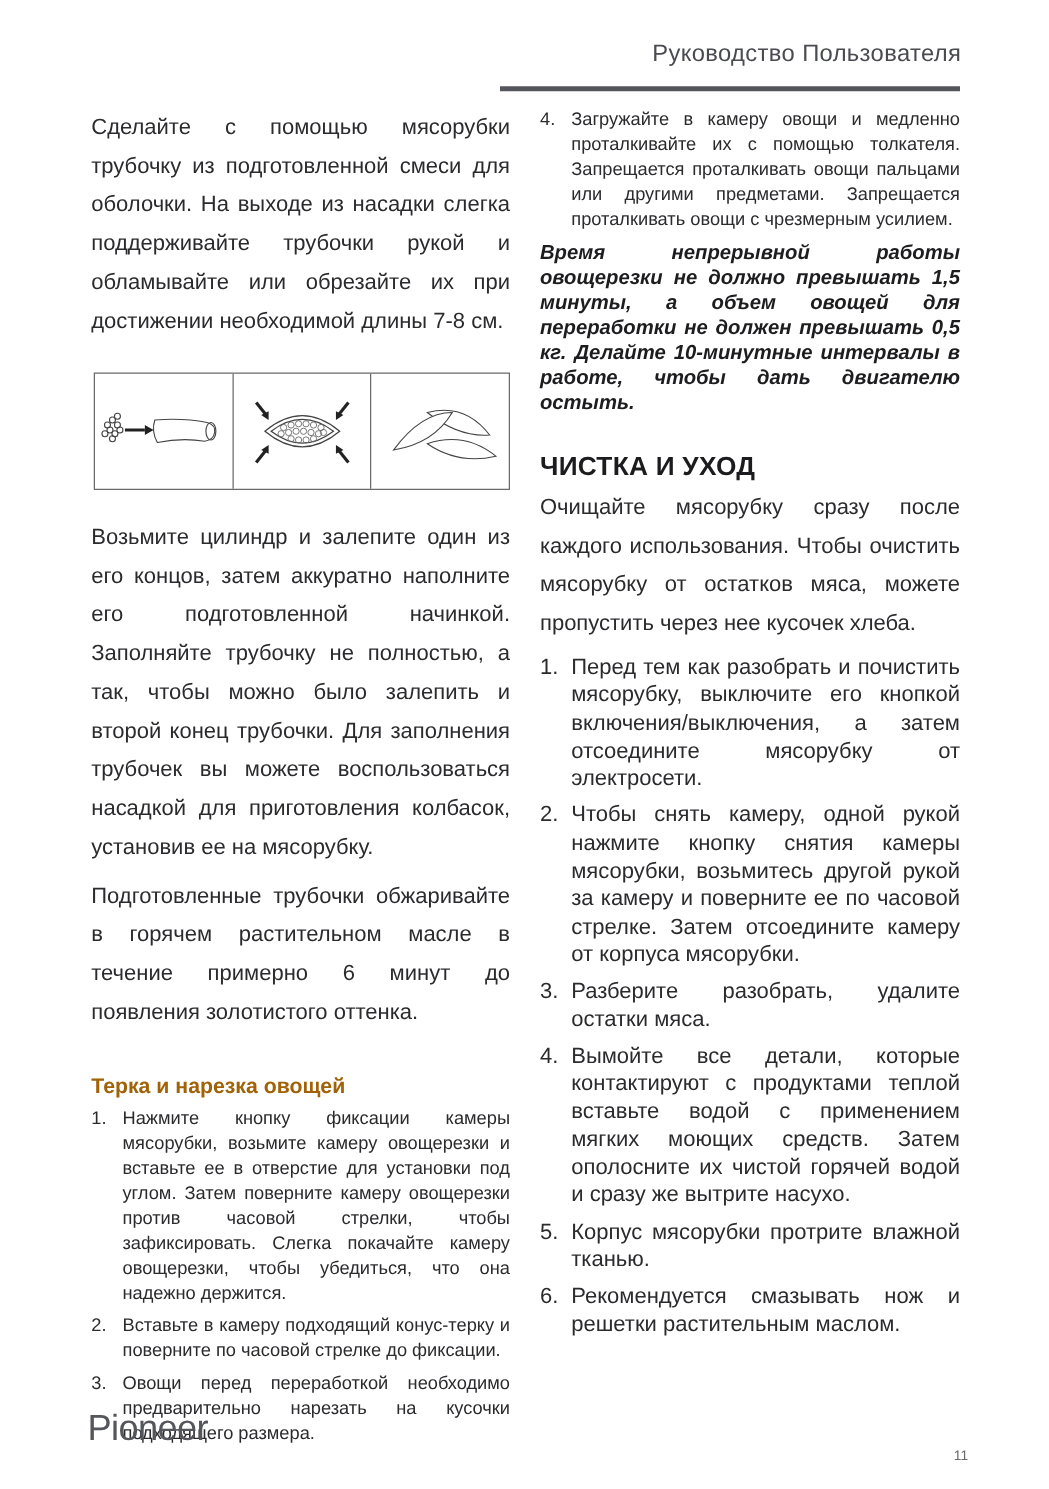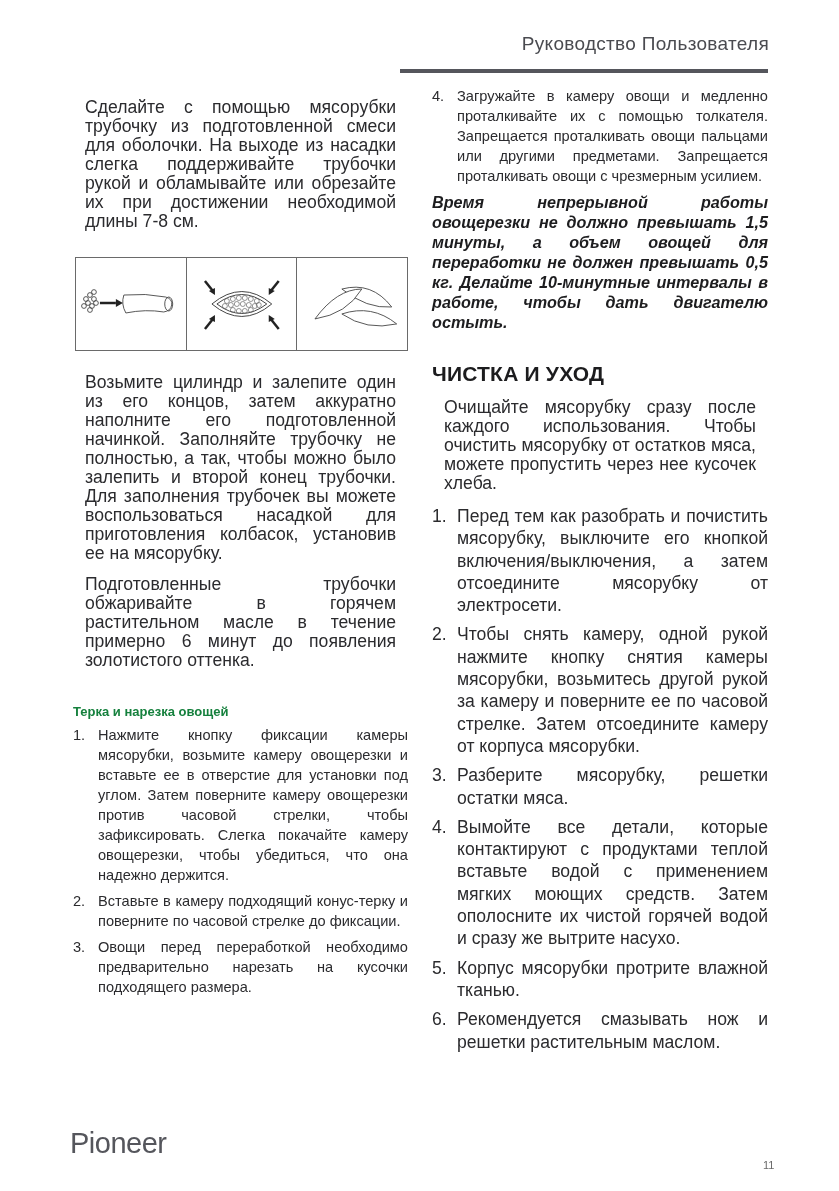--- a/index.html
+++ b/index.html
@@ -5,29 +5,29 @@
   html, body { margin:0; padding:0; background:#ffffff; }
   body { width:839px; height:1191px; position:relative; overflow:hidden;
          font-family:"Liberation Sans", "DejaVu Sans", sans-serif; color:#2b2b2e; }
   .header-title { position:absolute; right:70px; top:33px; font-size:19px; color:#4a4b50; letter-spacing:0.3px; }
   .header-rule { position:absolute; left:400px; top:69px; width:368px; height:4px; background:#55565c; }
 
   .col { position:absolute; }
   .col-left { left:73px; top:86px; width:335px; }
   .col-right { left:432px; top:86px; width:336px; }
 
-  p.body { margin:12px; font-size:17.6px; line-height:19px; text-align:justify; }
+  p.body { margin:0; font-size:17.6px; line-height:31px; text-align:justify; }
   p.body + p.body { margin-top:8px; }
 
   .figure { position:relative; height:92px; border:1.3px solid #6a6a6a; display:flex; margin:26px 0 22px 2px; }
   .panel { flex:1; border-right:1.3px solid #6a6a6a; position:relative; }
   .panel:last-child { border-right:none; }
   .panel svg { position:absolute; left:0; top:0; width:100%; height:100%; }
 
-  h3.sub { margin:34px 0 6px; font-size:13px; font-weight:900; color:#15803d; }
+  h3.sub { margin:34px 0 6px; font-size:17px; font-weight:900; color:#a16207; }
   ol.small { list-style:none; margin:0; padding:0; }
   ol.small li { display:flex; font-size:14.6px; line-height:20px; margin-bottom:6px; text-align:justify; }
   ol.small li .num { width:25px; flex:none; }
   ol.small li .txt { flex:1; text-align:justify; }
 
   .warn-title { margin:23px 0 4px; font-size:16px; font-weight:900; font-style:italic; color:#1d1d1f; letter-spacing:0.2px; }
   .warn-body { margin:0; font-size:16.2px; line-height:20px; font-weight:900; font-style:italic; color:#1d1d1f; text-align:justify; }
 
   h2.section { margin:30px 0 4px; font-size:21px; font-weight:700; color:#1c1c1e; letter-spacing:0.2px; }
   ol.big { list-style:none; margin:8px 0 0; padding:0; }
@@ -154,21 +154,21 @@
     <li>
         <span class="num">1.</span>
         <span class="txt">Перед тем как разобрать и почистить мясорубку, выключите его кнопкой включения/выключения, а затем отсоедините мясорубку от электросети.</span>
       </li>
     <li>
         <span class="num">2.</span>
         <span class="txt">Чтобы снять камеру, одной рукой нажмите кнопку снятия камеры мясорубки, возьмитесь другой рукой за камеру и поверните ее по часовой стрелке. Затем отсоедините камеру от корпуса мясорубки.</span>
       </li>
     <li>
         <span class="num">3.</span>
-        <span class="txt">Разберите мясорубку, решетки остатки мяса.</span>
+        <span class="txt">Разберите разобрать, удалите остатки мяса.</span>
       </li>
     <li>
         <span class="num">4.</span>
         <span class="txt">Вымойте все детали, которые контактируют с продуктами теплой вставьте водой с применением мягких моющих средств. Затем ополосните их чистой горячей водой и сразу же вытрите насухо.</span>
       </li>
     <li>
         <span class="num">5.</span>
         <span class="txt">Корпус мясорубки протрите влажной тканью.</span>
       </li>
     <li>

